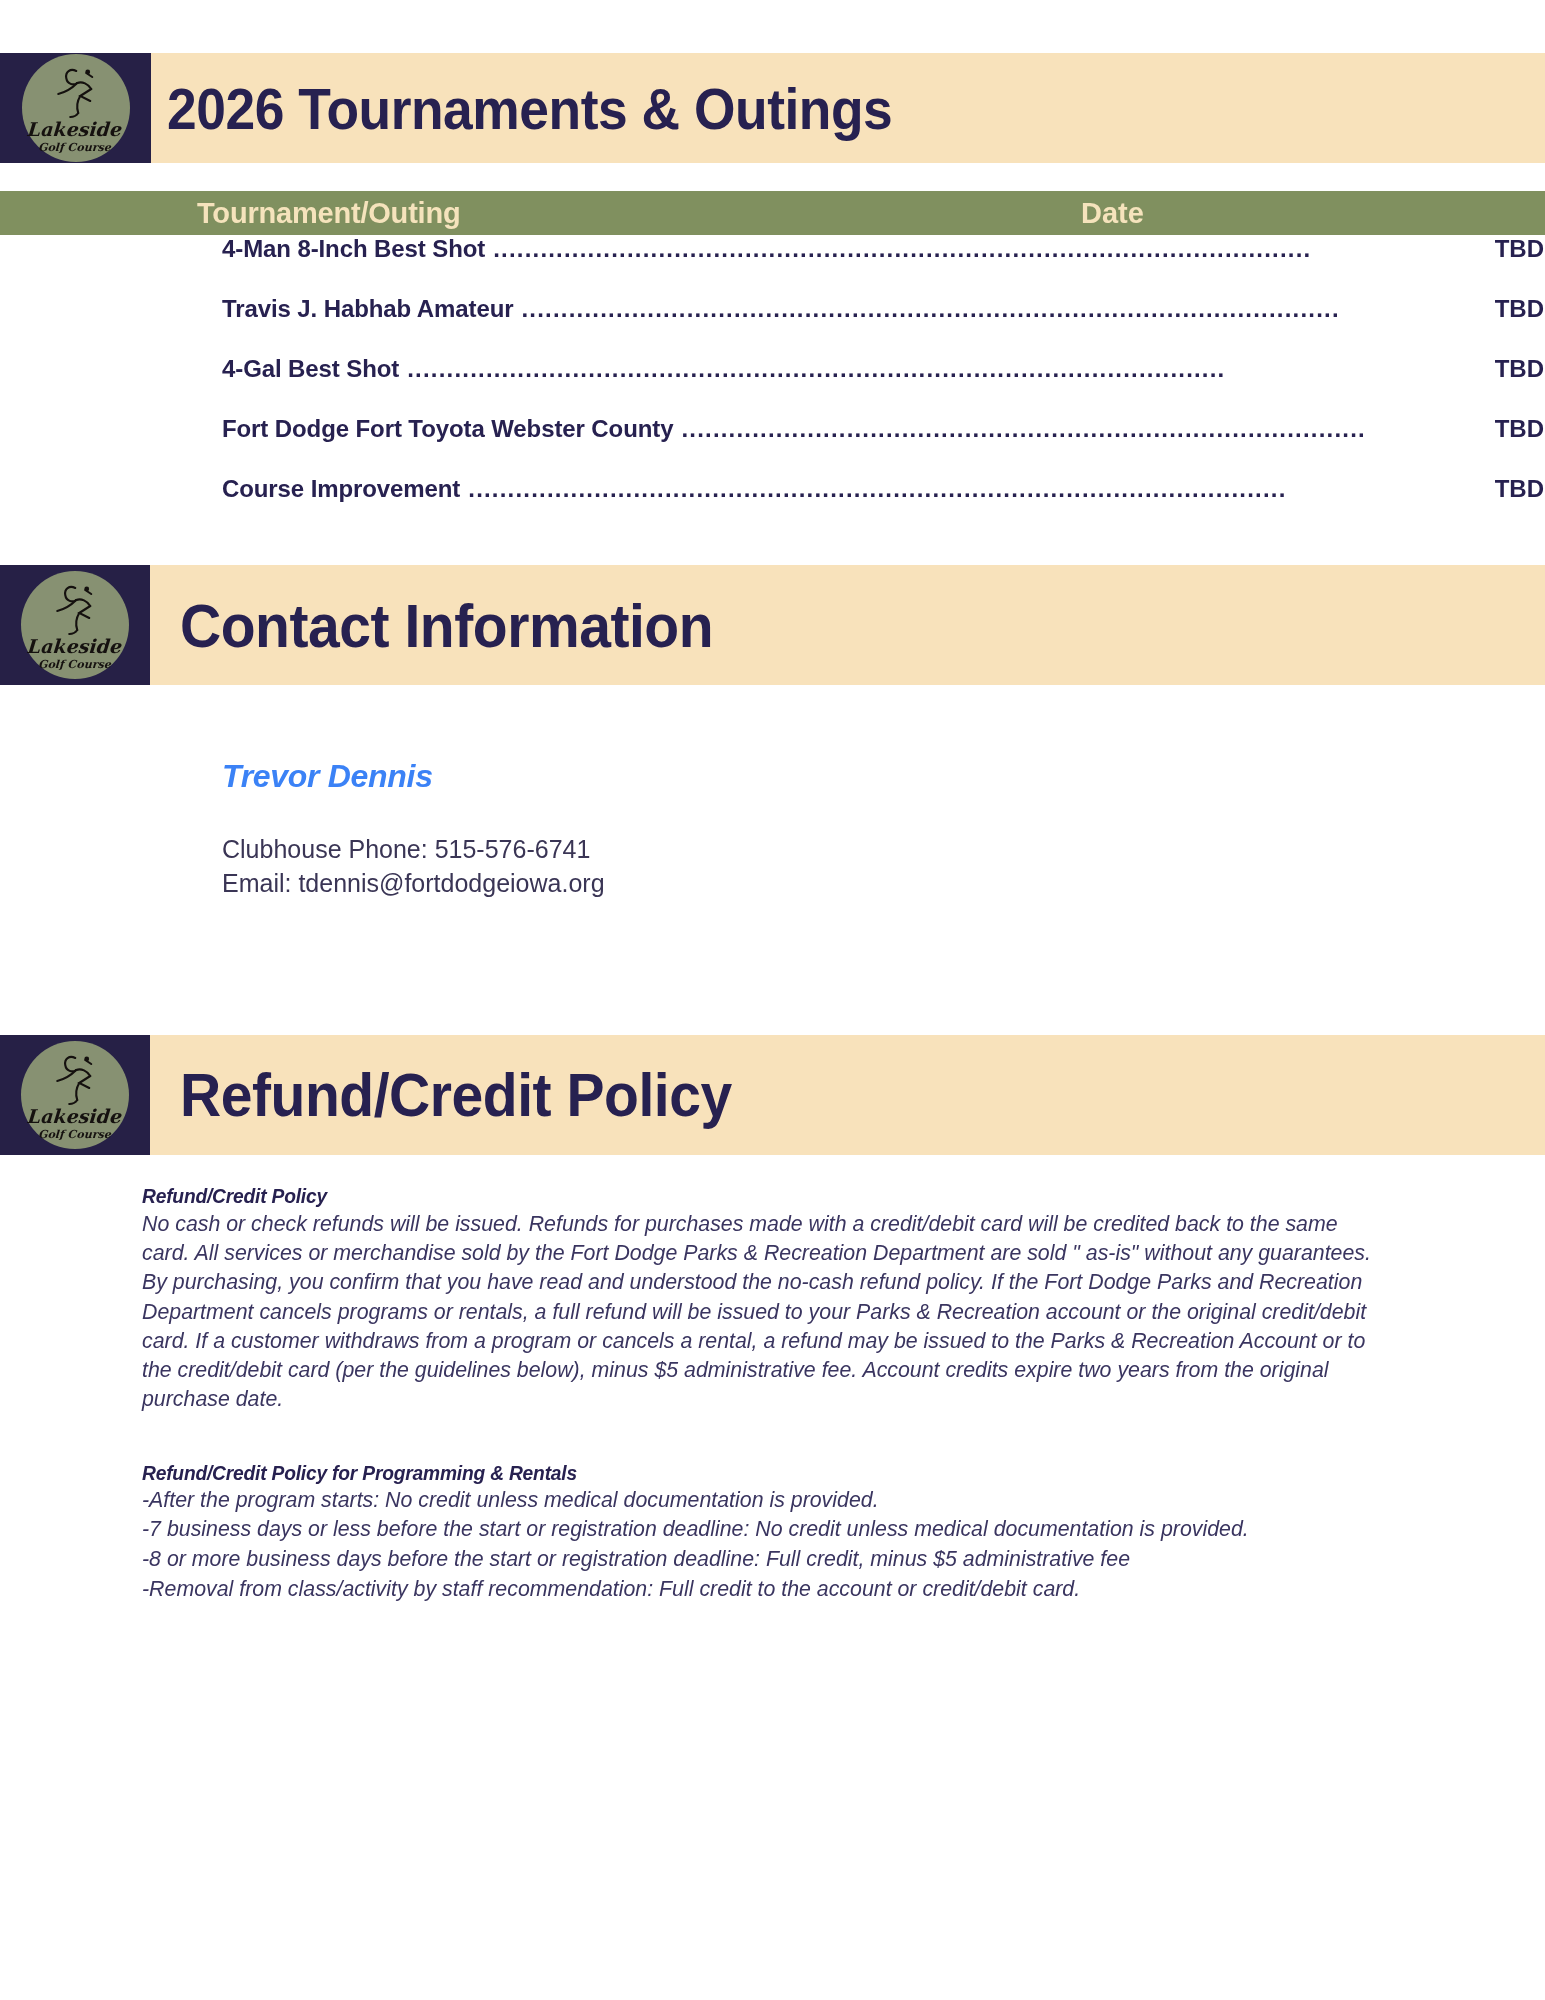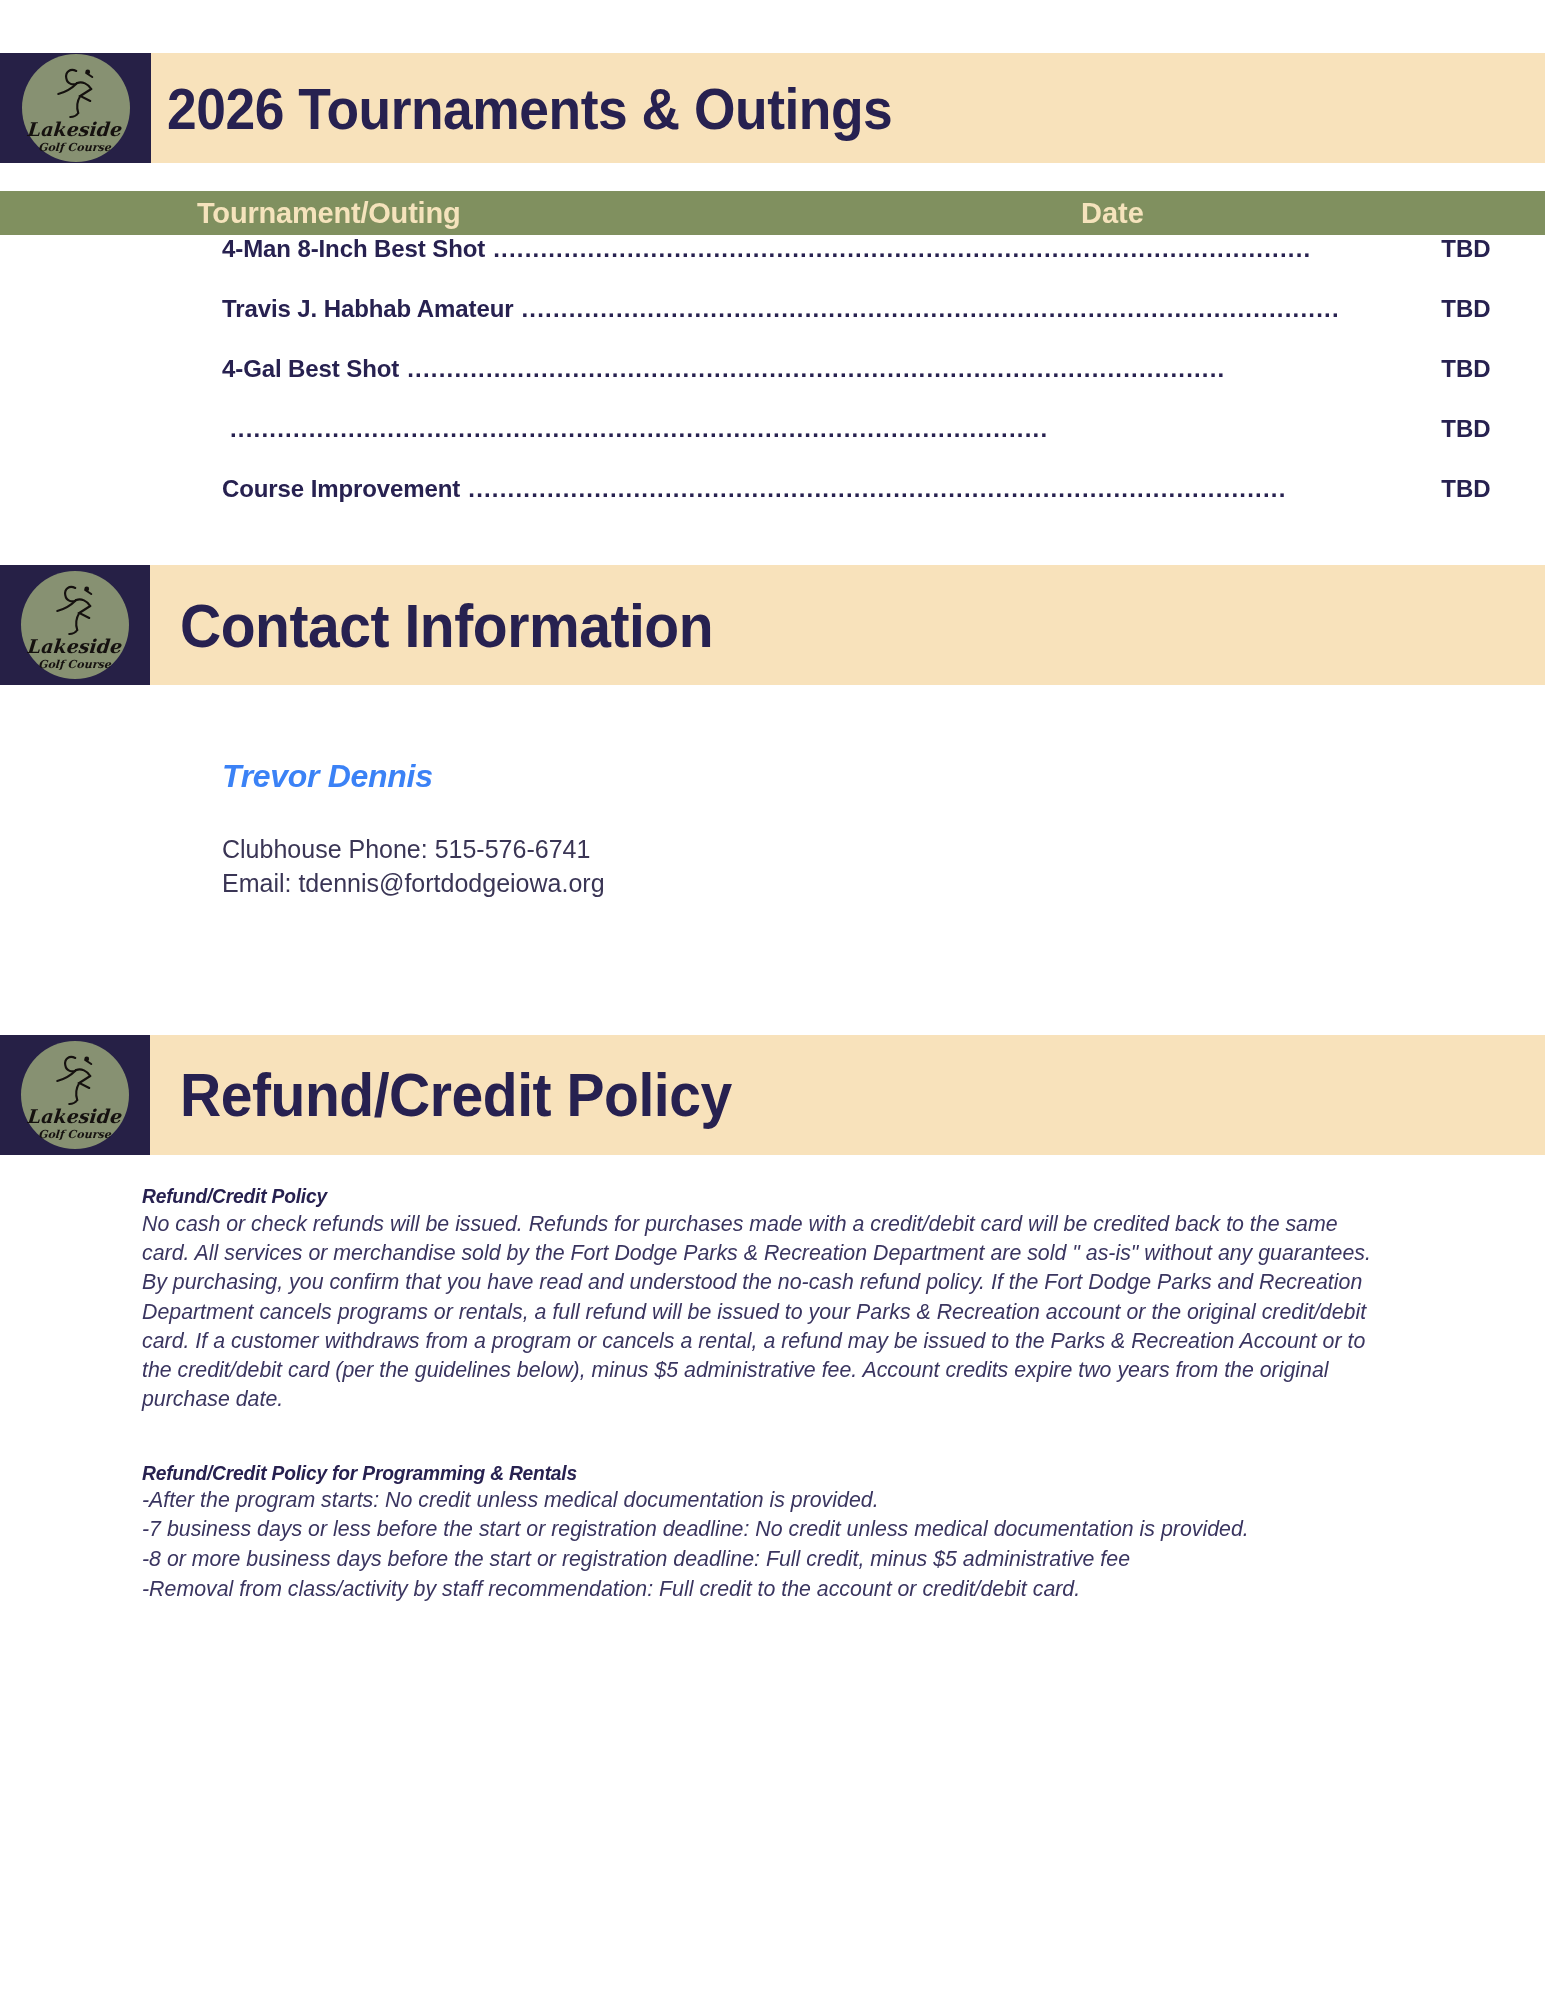--- a/index.html
+++ b/index.html
@@ -86,21 +86,21 @@
     color: #272150; font-size: 24px; font-weight: 700;
     white-space: nowrap; letter-spacing: -0.1px;
   }
   .leader-wrap {
     flex: 1; overflow: hidden; white-space: nowrap;
     color: #272150; font-size: 24px; font-weight: 700;
     letter-spacing: 1.2px; margin-left: 8px;
   }
   .trow-date {
     color: #272150; font-size: 24px; font-weight: 700;
-    width: 180px; text-align: center; padding-left: 24px;
+    width: 180px; text-align: right; padding-left: 24px;
     white-space: nowrap;
   }
 
   
   #hdr-contact { margin-top: 30px; height: 120px; }
   #hdr-contact .banner-bar { padding-left: 30px; }
   #hdr-contact .banner-title { font-size: 62px; }
 
   #hdr-refund { margin-top: 135px; height: 120px; }
   #hdr-refund .banner-bar { padding-left: 30px; }
@@ -181,20 +181,21 @@
     <span class="trow-name">Travis J. Habhab Amateur</span>
     <span class="leader-wrap">........................................................................................................</span>
     <span class="trow-date">TBD</span>
   </div>
   <div class="trow">
     <span class="trow-name">4-Gal Best Shot</span>
     <span class="leader-wrap">........................................................................................................</span>
     <span class="trow-date">TBD</span>
   </div>
   <div class="trow">
+    <span class="trow-name">Fort Dodge Fort Toyota Webster County</span>
     <span class="leader-wrap">........................................................................................................</span>
     <span class="trow-date">TBD</span>
   </div>
   <div class="trow">
     <span class="trow-name">Course Improvement</span>
     <span class="leader-wrap">........................................................................................................</span>
     <span class="trow-date">TBD</span>
   </div>
 </div>
 

